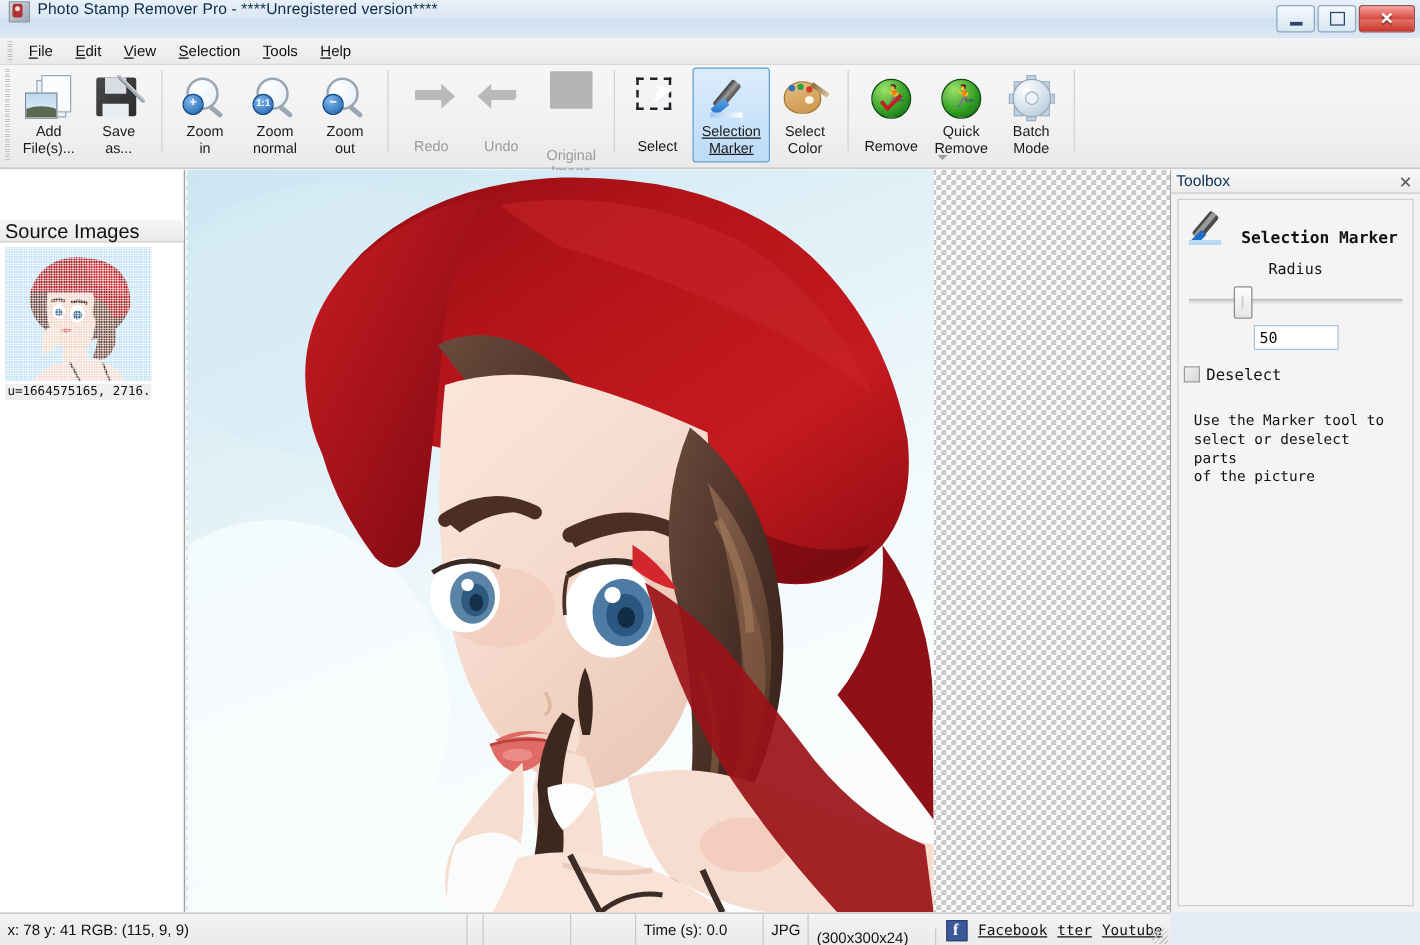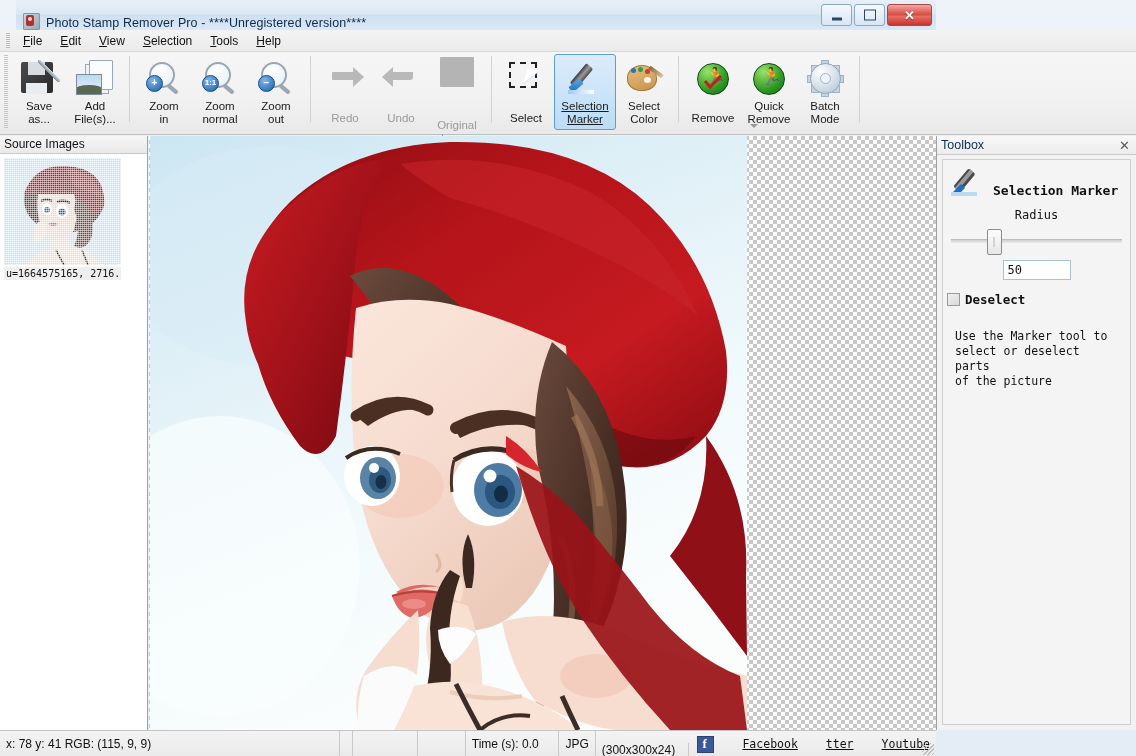--- a/index.html
+++ b/index.html
@@ -8,24 +8,24 @@
     font-family:"Liberation Sans", sans-serif;
     font-size:12px;color:#000;
     background:#f0f0f0;
     -webkit-font-smoothing:antialiased;
   }
   .app{position:relative;width:1136px;height:756px;
        background:linear-gradient(#eef3f9,#e4ecf5);}
 
   
   .titlebar{
-    position:absolute;left:16px;top:0;width:920px;height:30px;
+    position:absolute;left:0;top:0;width:1136px;height:30px;
     background:linear-gradient(180deg,#e8f0f8 0%,#dce8f4 45%,#cfe0f0 52%,#dbe8f5 100%);
     border-bottom:1px solid #a9c0d8;
-    display:flex;align-items:flex-end;
+    display:flex;align-items:flex-start;
   }
   .tb-icon{width:18px;height:18px;margin-left:6px;margin-right:6px;position:relative;flex:0 0 auto;}
   .tb-icon .sq{position:absolute;left:1px;top:1px;width:15px;height:15px;
      background:linear-gradient(135deg,#cfd7df,#9aa7b4);border:1px solid #8a94a0;border-radius:1px;}
   .tb-icon .red{position:absolute;left:4px;top:3px;width:8px;height:11px;background:#b03030;border-radius:2px;}
   .tb-icon .dot{position:absolute;left:6px;top:5px;width:4px;height:4px;background:#f2d9d9;border-radius:50%;}
   .tb-title{font-size:12.5px;color:#0d2a48;letter-spacing:0.1px;white-space:nowrap;}
   .winbtns{position:absolute;right:4px;top:4px;display:flex;gap:2px;}
   .wbtn{width:29px;height:20px;border:1px solid #8fa8c0;border-radius:3px;
         background:linear-gradient(180deg,#f4f9fd,#d8e6f3);position:relative;}
@@ -142,21 +142,21 @@
         background:radial-gradient(circle at 35% 28%,#ffffff,#cfdce8 60%,#a9bdcf);
         border:1px solid #92a7bb;}
   .ic-gear .hole{position:absolute;left:12px;top:11px;width:9px;height:9px;border-radius:50%;
         background:#eef4f9;border:1px solid #9fb3c6;}
   .ic-gear .t{position:absolute;width:6px;height:6px;background:#c3d3e2;border:1px solid #9fb3c6;}
 
   
   .leftpanel{position:absolute;left:0;top:136px;width:148px;height:594px;
      background:#fff;border-right:1px solid #a0a0a0;box-sizing:border-box;}
   .panel-header{height:18px;background:linear-gradient(180deg,#f6f6f6,#e9e9e9);
-     border-bottom:1px solid #c9c9c9;font-size:12px;padding:1px 0 0 4px;box-sizing:border-box;color:#111;}
+     border-bottom:1px solid #c9c9c9;font-size:16px;padding:1px 0 0 4px;box-sizing:border-box;color:#111;margin-top:40px;}
   .thumbwrap{padding:4px 4px 0 4px;}
   .thumb{width:117px;height:107px;position:relative;overflow:hidden;
      background:#bfe0f5;border:0;}
   .thumb .dither{position:absolute;inset:0;
      background-image:repeating-linear-gradient(0deg,rgba(255,255,255,.55) 0 1px,transparent 1px 2px),
                       repeating-linear-gradient(90deg,rgba(255,255,255,.45) 0 1px,transparent 1px 2px);
      z-index:5;pointer-events:none;}
   .thumbcap{margin-top:2px;background:#efefef;font-size:11px;color:#111;padding:1px 2px;
      white-space:nowrap;overflow:hidden;width:117px;box-sizing:border-box;
      font-family:"DejaVu Sans Mono",monospace;font-size:10px;}
@@ -190,38 +190,38 @@
   .sliderrow .thumbk{position:absolute;left:36px;top:1px;width:13px;height:24px;
      background:linear-gradient(180deg,#fdfdfd,#e6e6e6);border:1px solid #8c8c8c;border-radius:2px;}
   .sliderrow .thumbk:after{content:"";position:absolute;left:5px;top:7px;width:2px;height:10px;
      background:#d4d4d4;}
   .radiusbox{width:68px;height:20px;margin:6px auto 0 auto;background:#fff;
      border:1px solid #a8c2d8;box-sizing:border-box;font-family:"DejaVu Sans Mono",monospace;
      font-size:12px;padding:2px 0 0 4px;color:#111;}
   .deselectrow{display:flex;align-items:center;gap:5px;margin:12px 0 0 4px;}
   .cbox{width:13px;height:13px;border:1px solid #9a9a9a;
      background:linear-gradient(135deg,#f0f0f0,#d8d8d8);box-sizing:border-box;}
-  .deselectrow .dl{font-family:"DejaVu Sans Mono",monospace;font-size:12.5px;color:#111;font-weight:bold;}
+  .deselectrow .dl{font-family:"DejaVu Sans Mono",monospace;font-size:12.5px;color:#111;}
   .hint{margin:22px 10px 0 12px;font-family:"DejaVu Sans Mono",monospace;font-size:11.5px;
      line-height:15px;color:#111;white-space:pre-line;}
 
   
   .statusbar{position:absolute;left:0;top:730px;width:936px;height:26px;
      background:linear-gradient(180deg,#f3f3f3,#eaeaea);border-top:1px solid #c4c4c4;
      display:flex;align-items:stretch;}
   .sb{border-right:1px solid #c9c9c9;display:flex;align-items:center;padding:0 6px;
       font-size:12px;color:#111;box-sizing:border-box;white-space:nowrap;}
   .sb.coords{width:486px;border-right:none;}
   .sb.sep{width:8px;border-left:1px solid #c9c9c9;}
   .sb.p1{width:88px;}
   .sb.p2{width:64px;}
   .sb.time{width:130px;}
   .sb.fmt{width:42px;}
   .sb.dim{width:130px;margin-top:12px;}
-  .sb.social{flex:1;border-right:none;display:flex;align-items:center;gap:28px;padding-left:8px;}
+  .sb.social{flex:1;border-right:none;display:flex;align-items:center;gap:8px;padding-left:8px;}
   .fb{width:15px;height:15px;background:#3b5998;border:1px solid #2c4170;position:relative;}
   .fb:after{content:"f";position:absolute;left:4px;top:-1px;color:#fff;font-size:13px;
      font-weight:bold;font-family:"Liberation Serif",serif;}
   .slink{font-family:"DejaVu Sans Mono",monospace;font-size:11.5px;color:#111;
      text-decoration:underline;cursor:default;}
   .grip2{position:absolute;right:2px;bottom:2px;width:12px;height:12px;
      background:repeating-linear-gradient(135deg,#bdbdbd 0 1px,transparent 1px 3px);}
 </style>
 </head>
 <body>
@@ -256,44 +256,44 @@
     <div class="mi"><u>S</u><span>election</span></div>
     <div class="mi"><u>T</u><span>ools</span></div>
     <div class="mi"><u>H</u><span>elp</span></div>
   </div>
 
   <div class="toolbar">
     <div class="tbgrip"></div>
 
     <div class="tbtn">
       <div class="ic">
-        <div class="ic-save">
-            <div class="body"></div>
-            <div class="shut"></div>
-            <div class="lbl2"></div>
-            <div class="pen"></div>
-          </div>
-      </div>
-      <div class="lbl"><span>Save</span><br>
-        <span>as...</span></div>
-    </div>
-
-    <div class="tbtn">
-      <div class="ic">
         <div class="ic-add">
             <div class="page2"></div>
             <div class="page"></div>
           <div class="ph">
               <div class="sky"></div>
               <div class="hill"></div>
             </div>
           </div>
       </div>
       <div class="lbl"><span>Add</span><br>
         <span>File(s)...</span></div>
+    </div>
+
+    <div class="tbtn">
+      <div class="ic">
+        <div class="ic-save">
+            <div class="body"></div>
+            <div class="shut"></div>
+            <div class="lbl2"></div>
+            <div class="pen"></div>
+          </div>
+      </div>
+      <div class="lbl"><span>Save</span><br>
+        <span>as...</span></div>
     </div>
 
     <div class="tsep"></div>
 
     <div class="tbtn">
       <div class="ic">
         <div class="mag">
             <div class="ring"></div>
             <div class="handle"></div>
             <div class="badge">+</div>

